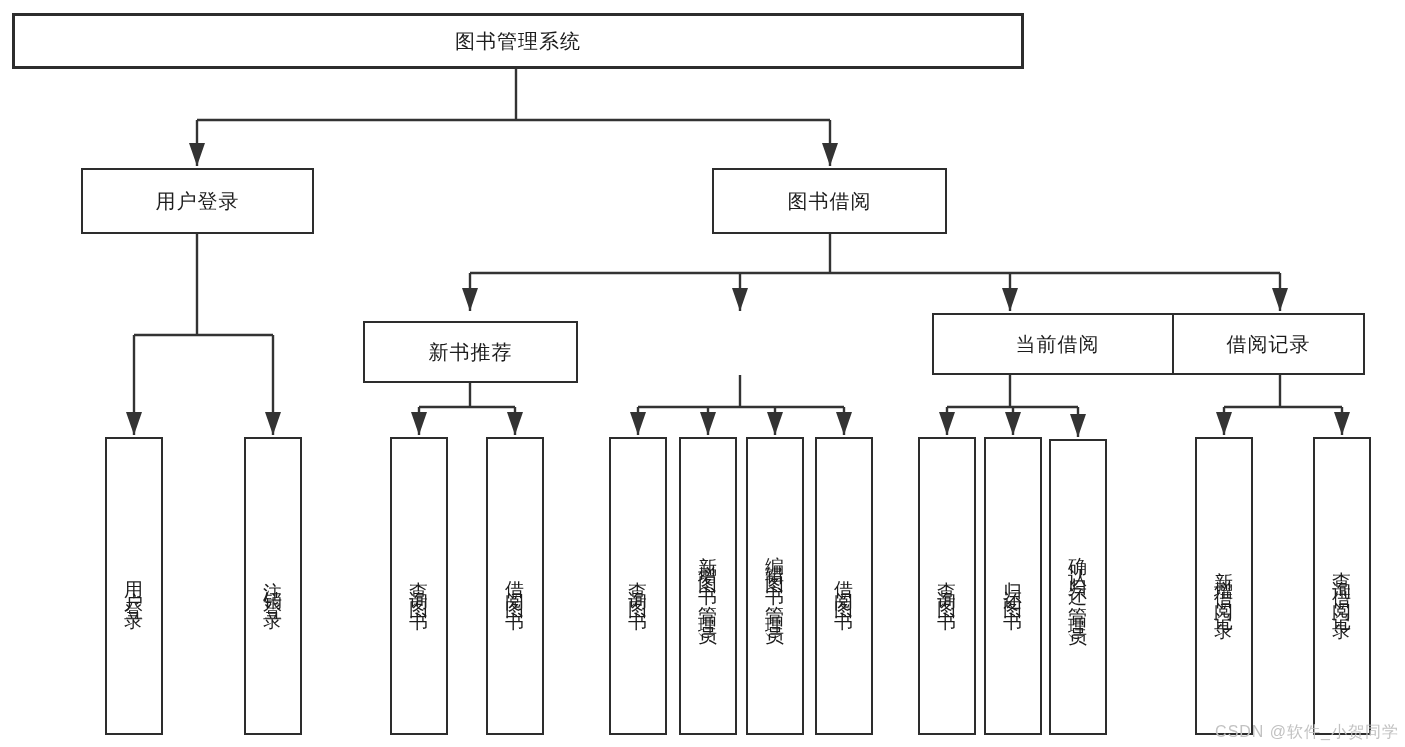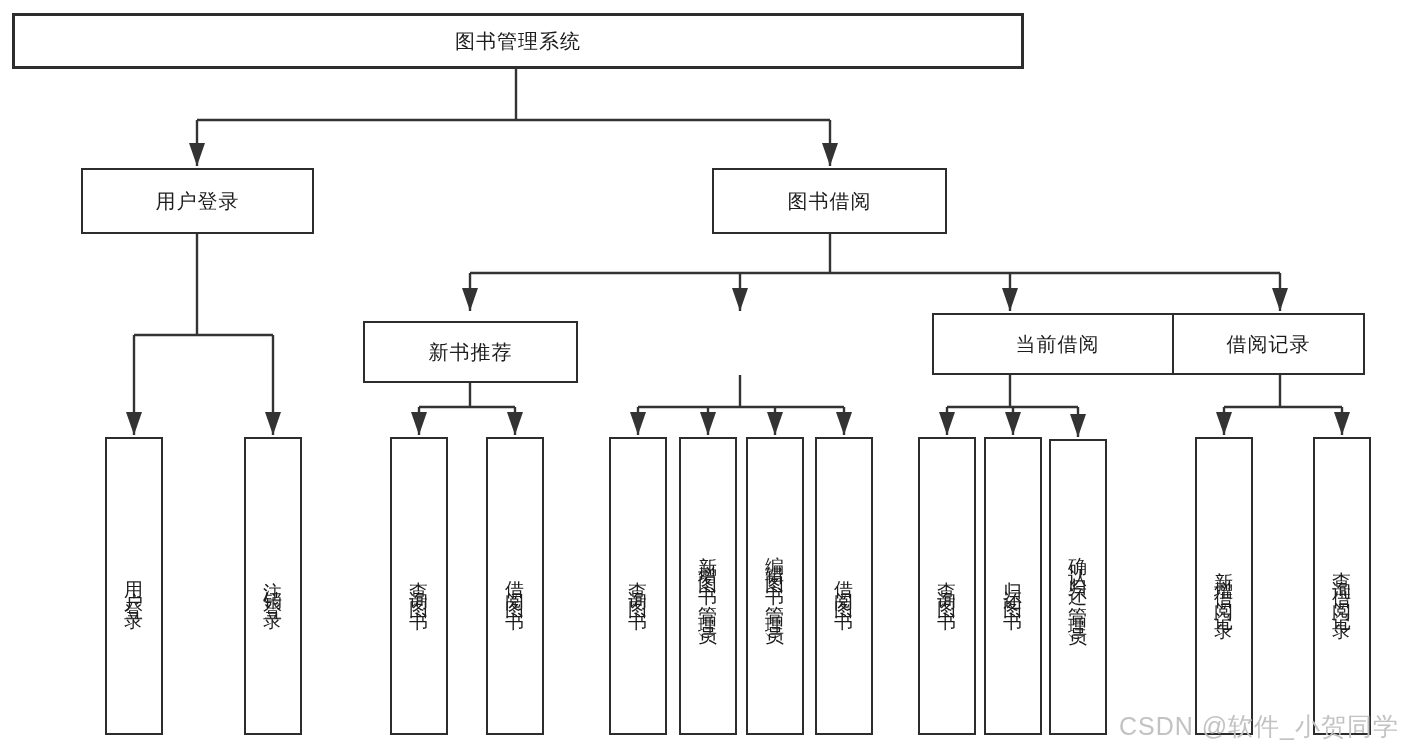--- a/index.html
+++ b/index.html
@@ -45,21 +45,21 @@
     letter-spacing: 10px;
     line-height: 1;
   }
   .node.leaf .lbl {
     display: block;
   }
   .watermark {
     position: absolute;
     right: 6px;
     bottom: 4px;
-    font-size: 25px;
+    font-size: 16px;
     color: #c2c2c2;
     letter-spacing: 1px;
     white-space: nowrap;
     user-select: none;
   }
 </style>
 </head>
 <body>
 
 <div id="canvas">

